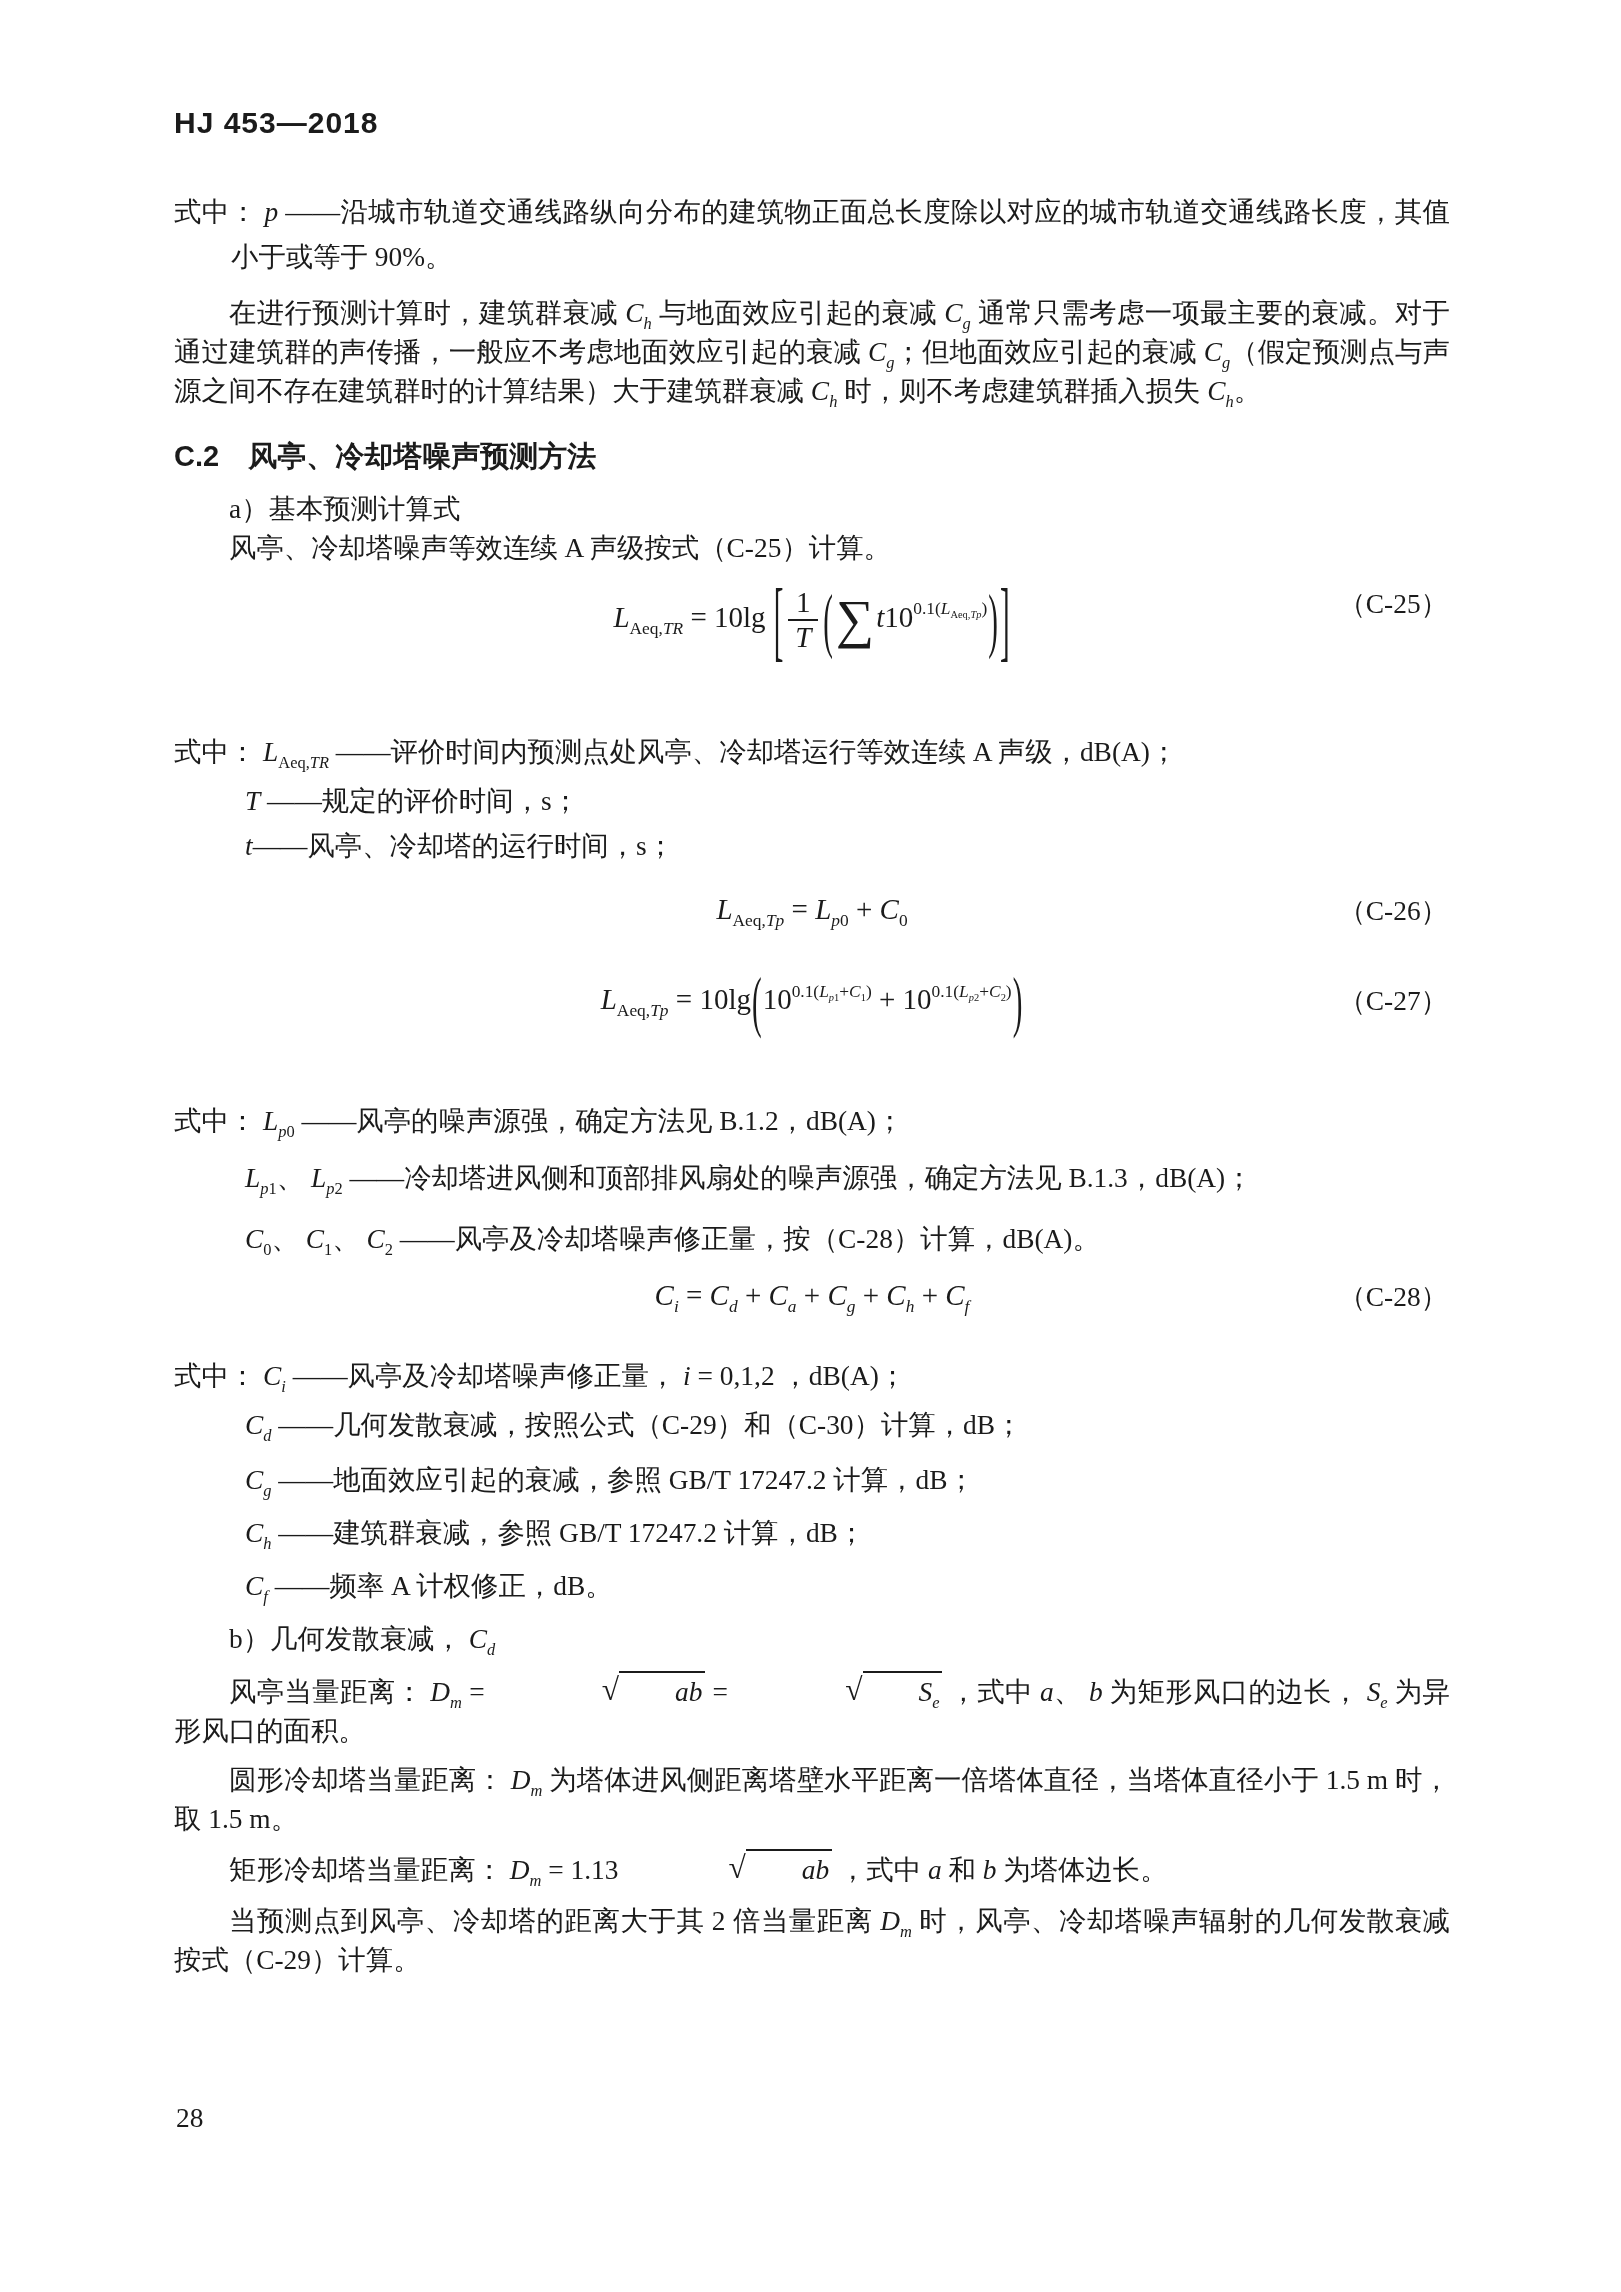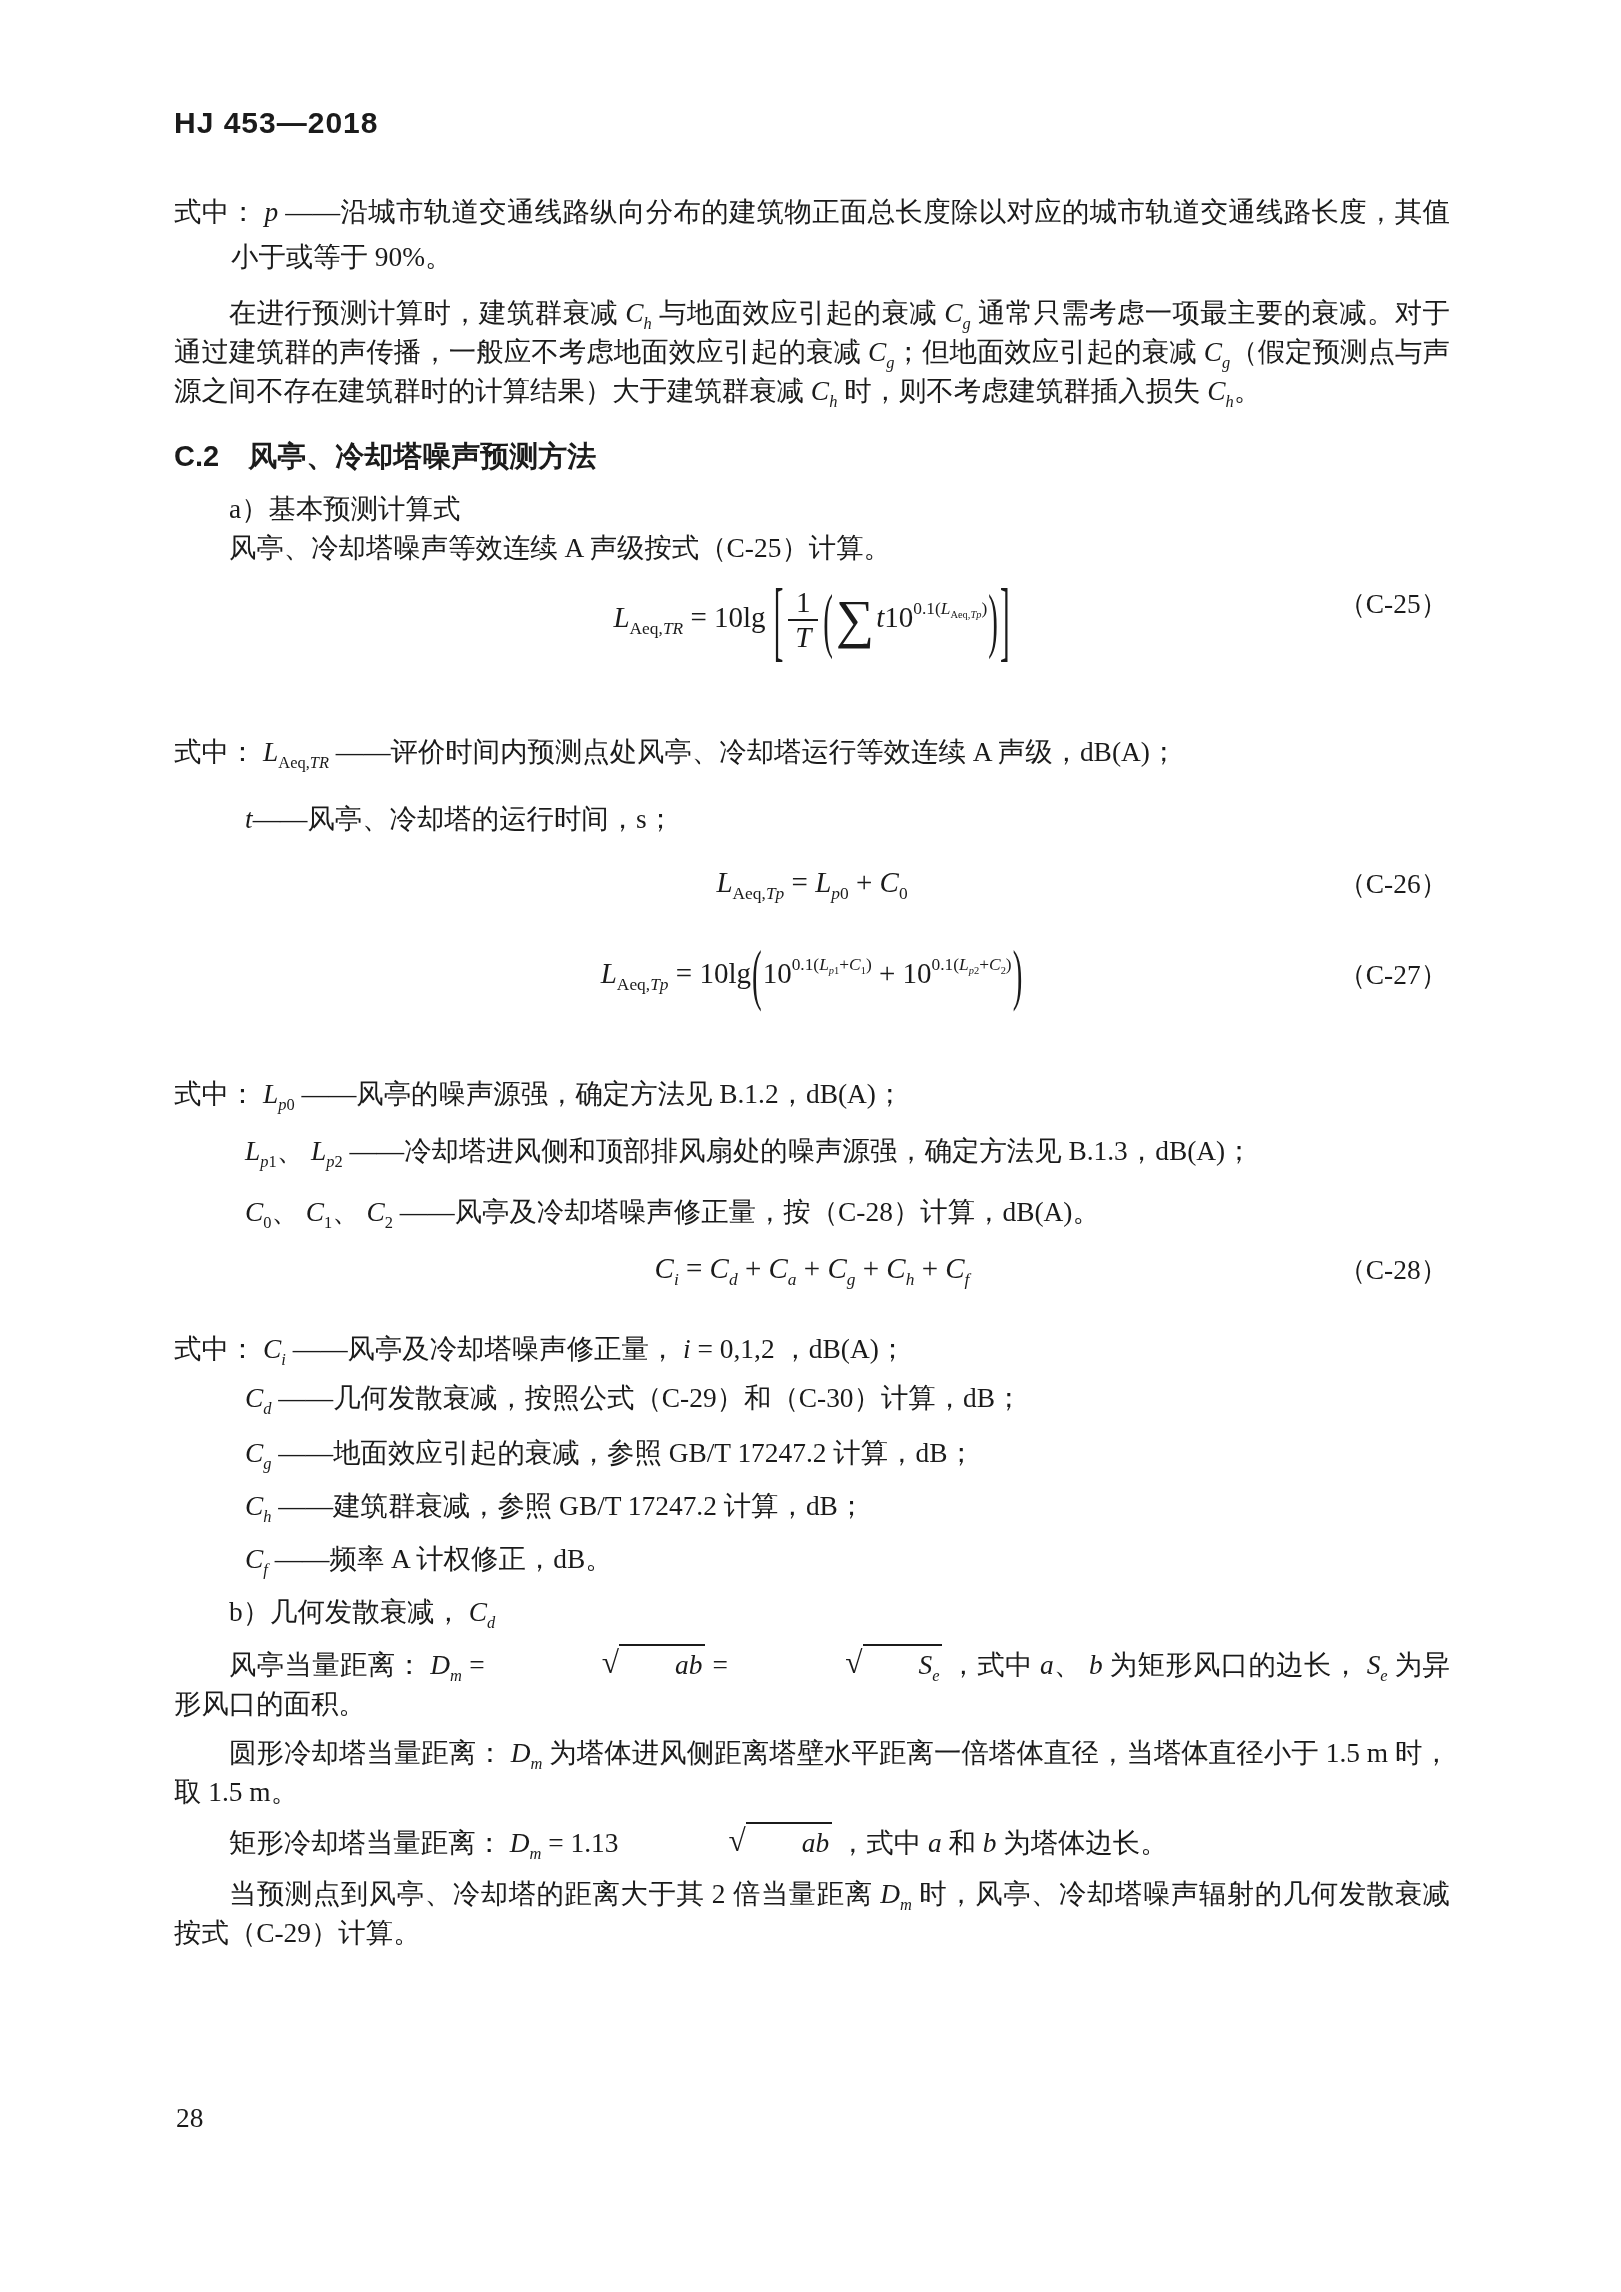--- a/index.html
+++ b/index.html
@@ -50,21 +50,22 @@
       <div class="blk def" style="padding-left: 57px; text-indent: -57px;">式中： <i>p</i> ——沿城市轨道交通线路纵向分布的建筑物正面总长度除以对应的城市轨道交通线路长度，其值小于或等于 90%。</div>
       <div class="blk para" style="margin-top: 13.7px; text-indent: 55px;">在进行预测计算时，建筑群衰减 <i>C</i><sub><i>h</i></sub> 与地面效应引起的衰减 <i>C</i><sub><i>g</i></sub> 通常只需考虑一项最主要的衰减。对于通过建筑群的声传播，一般应不考虑地面效应引起的衰减 <i>C</i><sub><i>g</i></sub>；但地面效应引起的衰减 <i>C</i><sub><i>g</i></sub>（假定预测点与声源之间不存在建筑群时的计算结果）大于建筑群衰减 <i>C</i><sub><i>h</i></sub> 时，则不考虑建筑群插入损失 <i>C</i><sub><i>h</i></sub>。</div>
       <div class="blk heading" style="margin-top: 25.5px;">C.2　风亭、冷却塔噪声预测方法</div>
       <div class="blk para" style="margin-top: 13px; text-indent: 55px;">a）基本预测计算式</div>
       <div class="blk para" style="text-indent: 55px;">风亭、冷却塔噪声等效连续 A 声级按式（C-25）计算。</div>
       <div class="blk formula" style="margin-top: 17.6px; min-height: 129px;">
         <span class="eq"><i>L</i><sub>Aeq,<i>TR</i></sub> = 10lg <span class="big" style="transform: scaleY(3.1);">[</span><span class="frac"><span class="fn">1</span><span class="fd"><i>T</i></span></span><span class="big" style="transform: scaleY(2.5);">(</span><span class="sum">∑</span><i>t</i>10<sup>0.1(<i>L</i><sub>Aeq,<i>Tp</i></sub>)</sup><span class="big" style="transform: scaleY(2.5);">)</span><span class="big" style="transform: scaleY(3.1);">]</span></span>
         <span class="eqnum">（C-25）</span>
       </div>
       <div class="blk def" style="margin-top: 15.7px;">式中： <i>L</i><sub>Aeq,<i>TR</i></sub> ——评价时间内预测点处风亭、冷却塔运行等效连续 A 声级，dB(A)；</div>
-      <div class="blk def" style="margin-top: 22px; padding-left: 71px;"><i>t</i>——风亭、冷却塔的运行时间，s；</div>
+      <div class="blk def" style="margin-top: 3.9px; padding-left: 71px;"><i>T</i> ——规定的评价时间，s；</div>
+      <div class="blk def" style="margin-top: 0; padding-left: 71px;"><i>t</i>——风亭、冷却塔的运行时间，s；</div>
       <div class="blk formula" style="margin-top: 23.5px; min-height: 69px;">
         <span class="eq"><i>L</i><sub>Aeq,<i>Tp</i></sub> = <i>L</i><sub><i>p</i>0</sub> + <i>C</i><sub>0</sub></span>
         <span class="eqnum">（C-26）</span>
       </div>
       <div class="blk formula" style="margin-top: 21.6px; min-height: 98px;">
         <span class="eq"><i>L</i><sub>Aeq,<i>Tp</i></sub> = 10lg<span class="big" style="transform: scaleY(2.3);">(</span>10<sup>0.1(<i>L</i><sub><i>p</i>1</sub>+<i>C</i><sub>1</sub>)</sup> + 10<sup>0.1(<i>L</i><sub><i>p</i>2</sub>+<i>C</i><sub>2</sub>)</sup><span class="big" style="transform: scaleY(2.3);">)</span></span>
         <span class="eqnum">（C-27）</span>
       </div>
       <div class="blk def" style="margin-top: 17.6px;">式中： <i>L</i><sub><i>p</i>0</sub> ——风亭的噪声源强，确定方法见 B.1.2，dB(A)；</div>
       <div class="blk def" style="margin-top: 11.8px; padding-left: 71px;"><i>L</i><sub><i>p</i>1</sub>、 <i>L</i><sub><i>p</i>2</sub> ——冷却塔进风侧和顶部排风扇处的噪声源强，确定方法见 B.1.3，dB(A)；</div>

